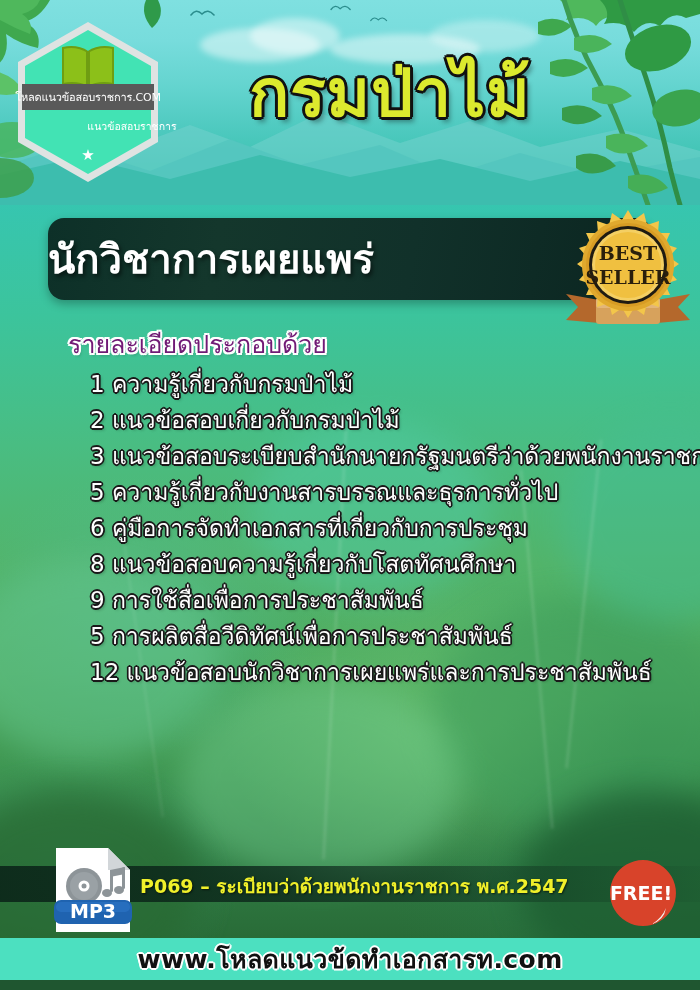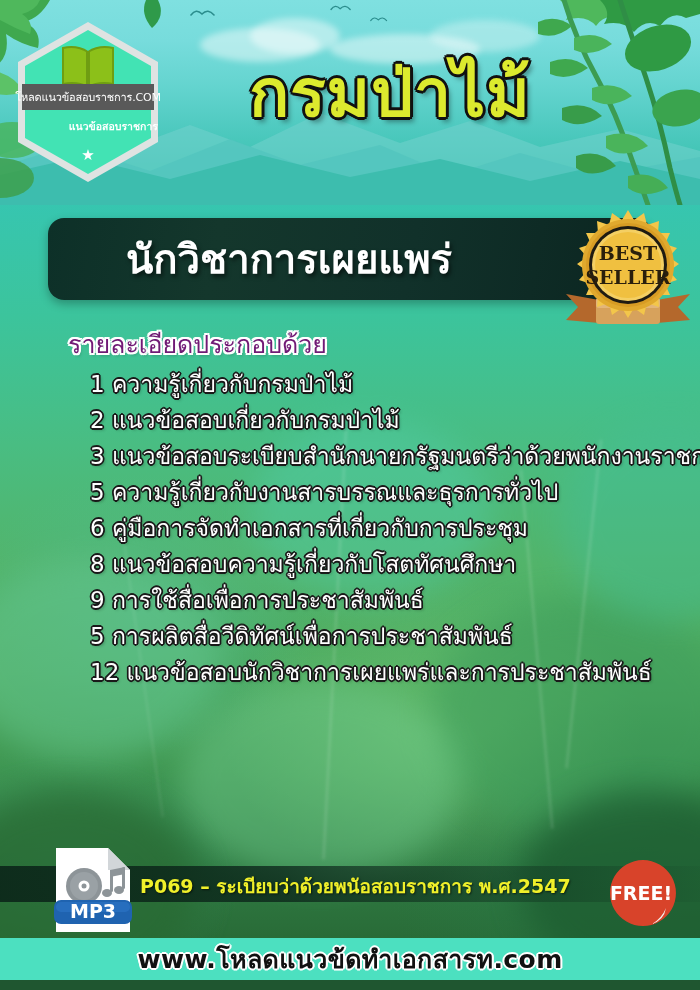--- a/index.html
+++ b/index.html
@@ -120,24 +120,25 @@
     color: #ffffff;
     font-size: 11px;
     font-weight: normal;
     letter-spacing: -0.2px;
     white-space: nowrap;
   }
   .logo-sub {
     position: absolute;
     left: 0; top: 96px;
     width: 100%;
-    text-align: right;
+    text-align: center;
     color: #ffffff;
     font-size: 10.5px;
-    font-weight: bold;
+    font-weight: normal;
+    padding-left: 44px;
   }
   .logo-star {
     position: absolute;
     left: 50%; top: 126px;
     transform: translateX(-50%);
     color: #ffffff;
     font-size: 15px;
     line-height: 1;
   }
 
@@ -167,21 +168,20 @@
     border-radius: 16px;
     background: linear-gradient(100deg, #0d3028 0%, #14372c 28%, #11312a 60%, #0b2520 100%);
     box-shadow: 0 4px 10px rgba(0,0,0,.28);
     display: flex;
     align-items: center;
   }
   .subtitle-text {
     color: #ffffff;
     font-size: 40px;
     font-weight: bold;
-    padding-left: 78px;
     line-height: 1.1;
     text-shadow: 2px 3px 4px rgba(0,0,0,.55);
     white-space: nowrap;
   }
 
   
   .bestseller {
     position: absolute;
     left: 566px; top: 208px;
     width: 124px; height: 124px;
@@ -424,21 +424,21 @@
     <div class="list-item">3 แนวข้อสอบระเบียบสำนักนายกรัฐมนตรีว่าด้วยพนักงานราชการ พ.ศ.2547</div>
     <div class="list-item">5 ความรู้เกี่ยวกับงานสารบรรณและธุรการทั่วไป</div>
     <div class="list-item">6 คู่มือการจัดทำเอกสารที่เกี่ยวกับการประชุม</div>
     <div class="list-item">8 แนวข้อสอบความรู้เกี่ยวกับโสตทัศนศึกษา</div>
     <div class="list-item">9 การใช้สื่อเพื่อการประชาสัมพันธ์</div>
     <div class="list-item">5 การผลิตสื่อวีดิทัศน์เพื่อการประชาสัมพันธ์</div>
     <div class="list-item">12 แนวข้อสอบนักวิชาการเผยแพร่และการประชาสัมพันธ์</div>
   </div>
 
   <div class="footer-strip"></div>
-  <div class="footer-code">P069 –  ระเบียบว่าด้วยพนัอสอบราชการ พ.ศ.2547</div>
+  <div class="footer-code">P069 –  ระเบียบว่าด้วยพนักงานราชการ พ.ศ.2547</div>
 
   <svg class="mp3-icon" viewBox="0 0 84 88">
     <path d="M4 2 L56 2 L78 24 L78 86 L4 86 Z" fill="#ffffff"></path>
     <path d="M56 2 L78 24 L56 24 Z" fill="#d2d6d9"></path>
     <circle cx="32" cy="40" r="18" fill="#8d9498"></circle>
     <circle cx="32" cy="40" r="14" fill="#9aa1a5"></circle>
     <circle cx="32" cy="40" r="5.5" fill="#ffffff"></circle>
     <circle cx="32" cy="40" r="2.5" fill="#8d9498"></circle>
     <g fill="#8d9498">
       <rect x="58" y="24" width="3" height="22" rx="1.5"></rect>

